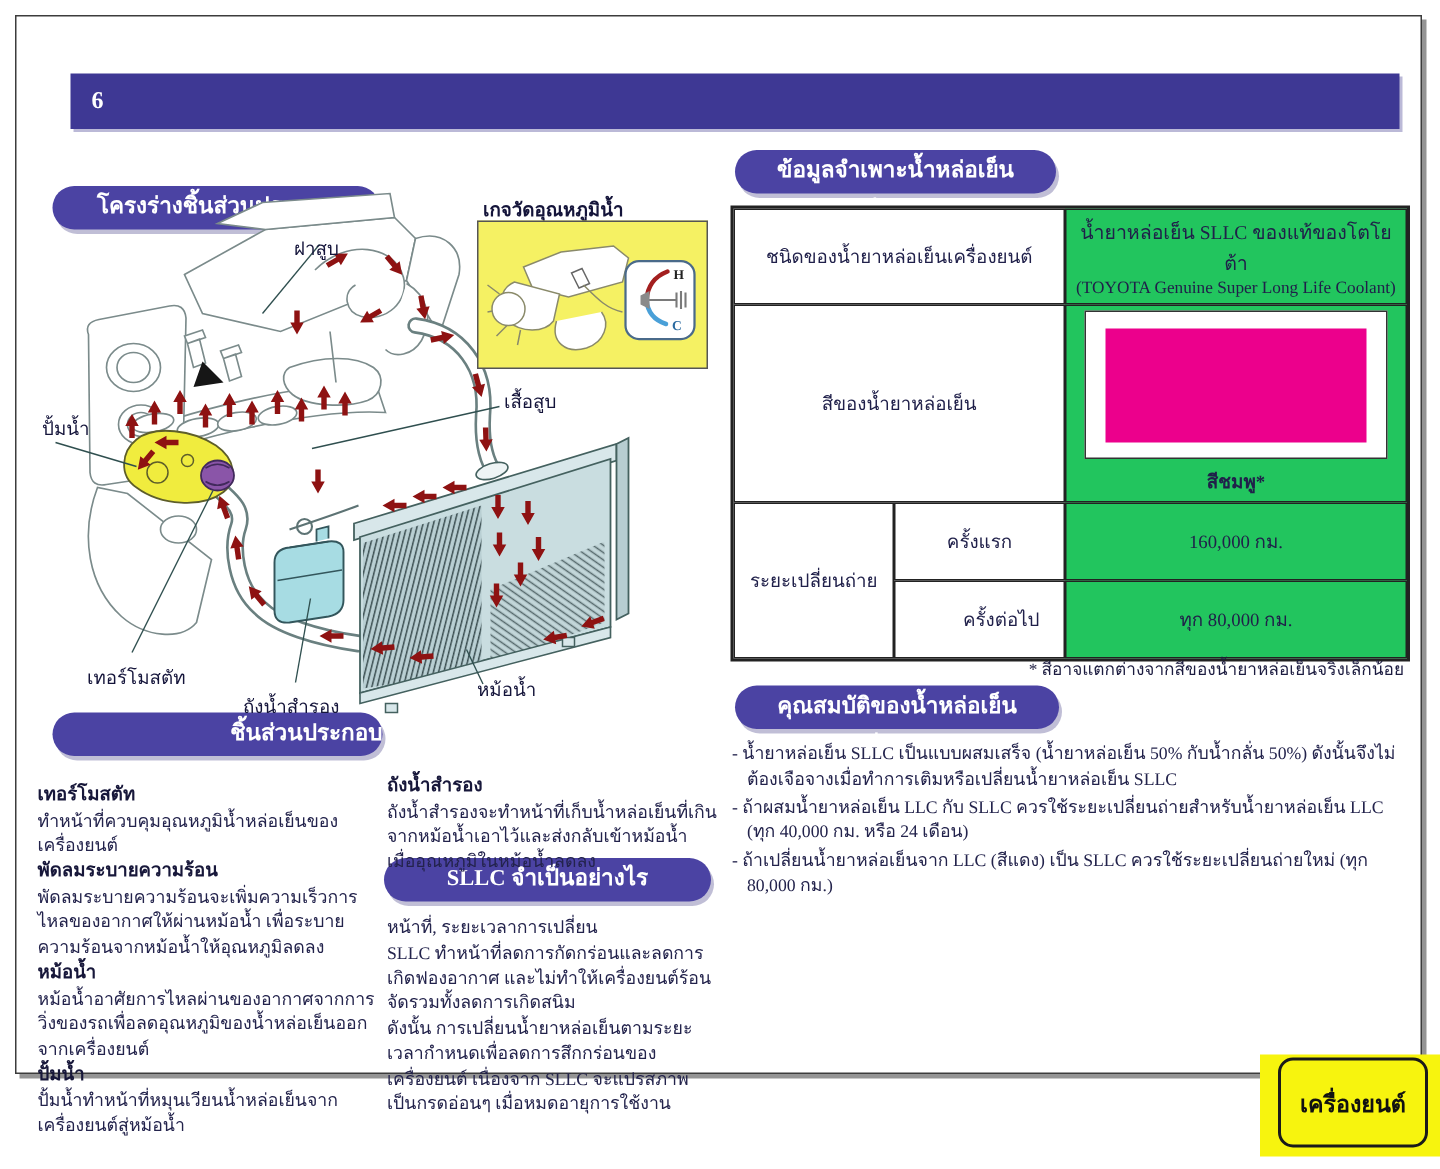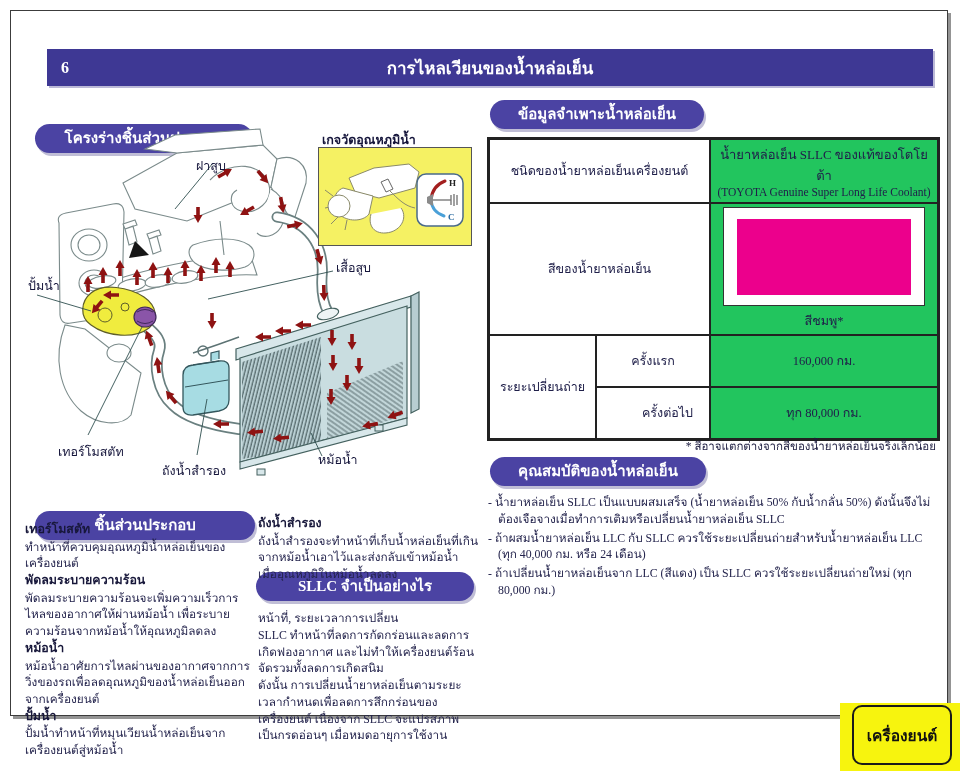--- a/index.html
+++ b/index.html
@@ -47,26 +47,25 @@
   svg{display:block;}
 </style>
 </head>
 <body>
 
 <div id="stage">
   <div class="frame"></div>
 
   <div class="header-bar">
     <div class="page-num">6</div>
-    <div class="page-title">การไหลเวียนของน้ำหล่อเย็น</div>
   </div>
 
   <div class="pill" style="left:35px;top:100px;width:218px;margin-top:24px;">โครงร่างชิ้นส่วนประกอบ</div>
   <div class="pill" style="left:490px;top:100px;width:214px;">ข้อมูลจำเพาะน้ำหล่อเย็นเครื่องยนต์</div>
-  <div class="pill" style="left:35px;top:511px;width:220px;">ชิ้นส่วนประกอบ</div>
+  <div class="pill" style="left:35px;top:475px;width:220px;text-align:right;">ชิ้นส่วนประกอบ</div>
   <div class="pill" style="left:256px;top:572px;width:218px;">SLLC จำเป็นอย่างไร</div>
   <div class="pill" style="left:490px;top:457px;width:216px;">คุณสมบัติของน้ำหล่อเย็นเครื่องยนต์</div>
 
   <svg style="position:absolute;left:25px;top:125px;" width="455" height="360" viewBox="0 0 455 360">
     <defs>
       <path id="arr" d="M0,-8 L4.5,0 L1.8,0 L1.8,8 L-1.8,8 L-1.8,0 L-4.5,0 Z"></path>
       <pattern id="hatch" width="3.4" height="6" patternUnits="userSpaceOnUse" patternTransform="rotate(14)">
         <rect width="3.4" height="6" fill="#b9cfd3"></rect>
           <line x1="1" y1="0" x2="1" y2="6" stroke="#3c4f52" stroke-width="1"></line>
       </pattern>
@@ -229,21 +228,21 @@
     <div class="cell span2" style="height:58px;text-align:center;">ชนิดของน้ำยาหล่อเย็นเครื่องยนต์</div>
     <div class="cell green" style="height:58px;">
       <div style="font-size:13px;">น้ำยาหล่อเย็น SLLC ของแท้ของโตโยต้า</div>
       <div style="font-size:11.5px;">(TOYOTA Genuine Super Long Life Coolant)</div>
     </div>
     <div class="cell span2" style="height:126px;">สีของน้ำยาหล่อเย็น</div>
     <div class="cell green" style="height:126px;">
       <div class="swatch-frame">
         <div class="swatch"></div>
       </div>
-      <div style="margin-top:5px;">สีชมพู*</div>
+      <div style="margin-top:5px;font-weight:bold;">สีชมพู*</div>
     </div>
     <div class="cell rowspan2">ระยะเปลี่ยนถ่าย</div>
     <div class="cell" style="height:46px;">ครั้งแรก</div>
     <div class="cell green" style="height:46px;">160,000 กม.</div>
     <div class="cell" style="height:46px;padding-left:31px;">ครั้งต่อไป</div>
     <div class="cell green" style="height:46px;">ทุก 80,000 กม.</div>
   </div>
   <div class="footnote">* สีอาจแตกต่างจากสีของน้ำยาหล่อเย็นจริงเล็กน้อย</div>
 
   <div class="txt bullets" style="left:488px;top:494px;width:456px;">

